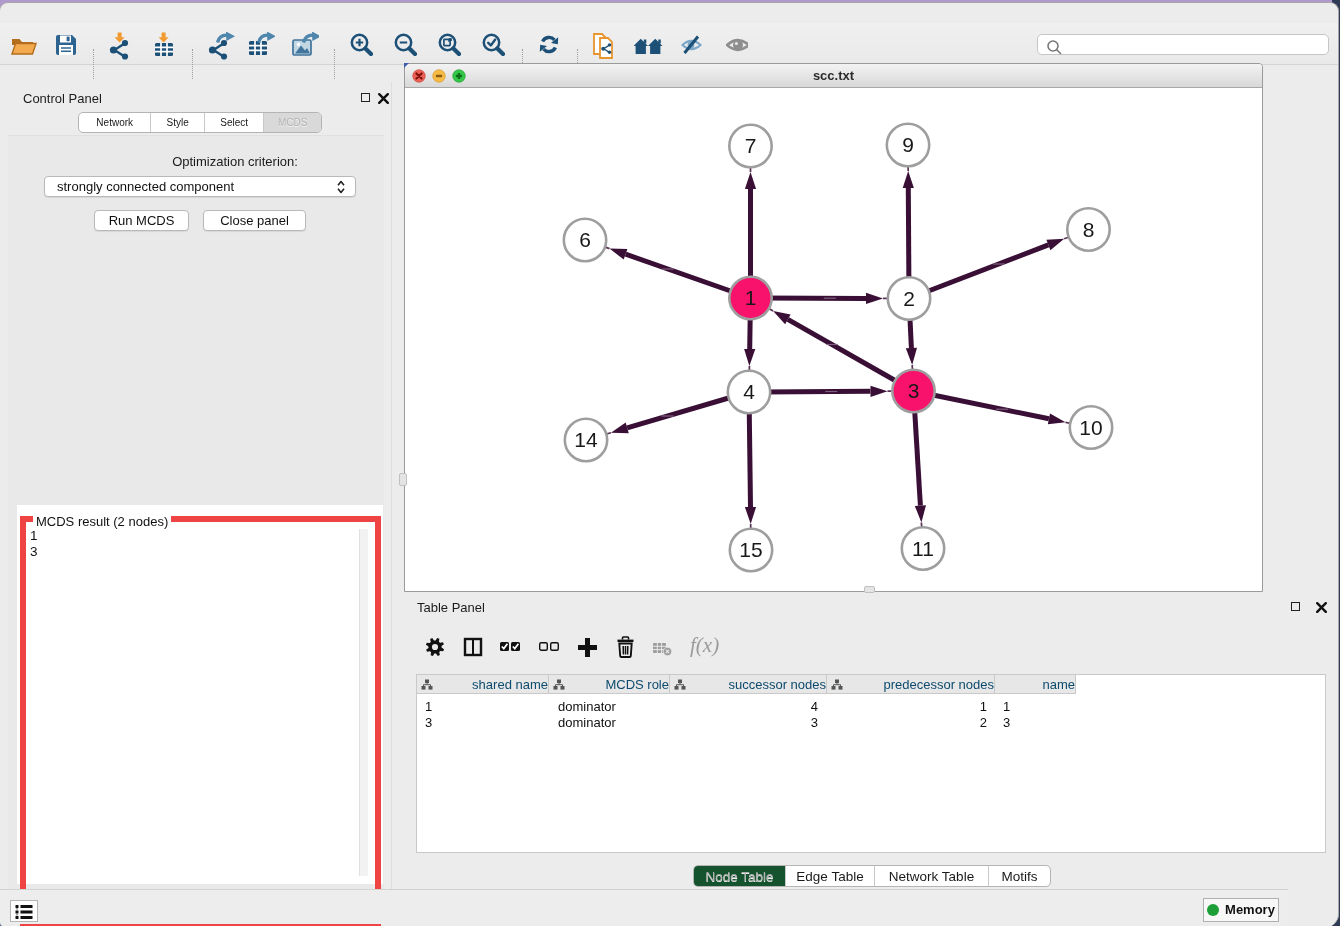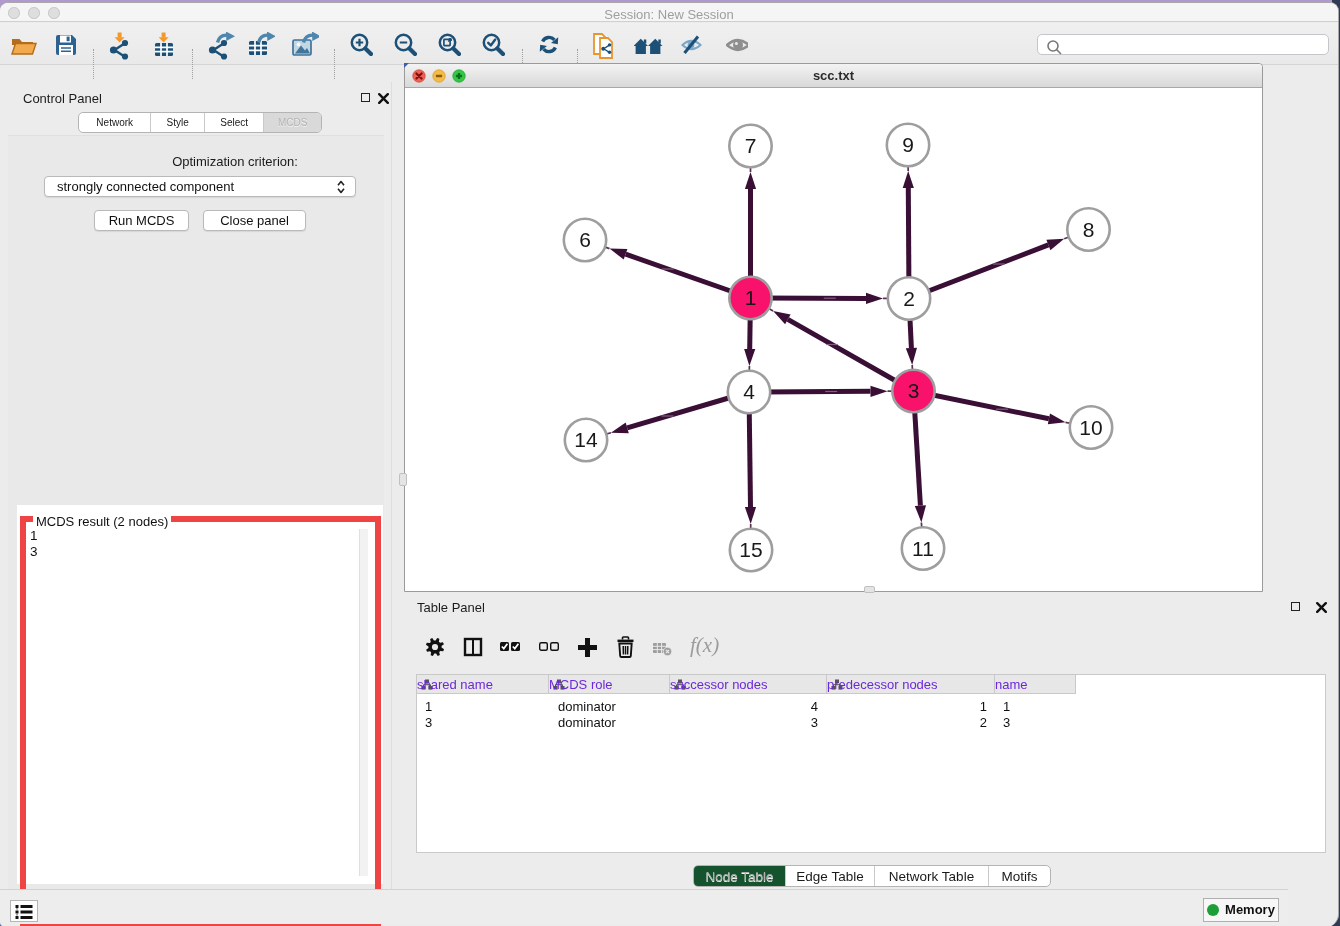--- a/index.html
+++ b/index.html
@@ -54,21 +54,21 @@
 #divhandle2 { position:absolute; left:864px; top:583px; width:11px; height:7px; background:#e4e4e4;
   border:1px solid #c0c0c0; border-radius:2px; }
 
 #tpanel { position:absolute; left:398px; top:590px; width:939px; height:294px; background:#ececec; }
 #tpanel .hdr { position:absolute; left:19px; top:7px; font-size:13px; color:#1c1c1c; }
 #ttable { position:absolute; left:18px; top:81px; width:910px; height:179px; background:#fff;
   border:1px solid #c9c9c9; }
 #thead { position:absolute; left:0; top:0; width:659px; height:19px; background:#e7e7e7;
   border-bottom:1px solid #c9c9c9; }
 .thcell { position:absolute; top:0; height:19px; border-right:1px solid #c9c9c9;
-  font-size:13px; color:#6d28d9; text-align:left; line-height:19px; }
+  font-size:13px; color:#0c4a6e; text-align:right; line-height:19px; }
 .tcell { position:absolute; font-size:13px; color:#111; }
 .btabs { position:absolute; left:295px; top:272px; display:flex; height:22px;
   border:1px solid #b4b4b4; border-radius:5px; background:#fff; overflow:hidden; }
 .btabs .seg { height:100%; display:flex; align-items:center; justify-content:center;
   font-size:13.5px; color:#1a1a1a; border-right:1px solid #c9c9c9; }
 .btabs .seg:last-child { border-right:none; }
 .btabs .sel { background:#14532d; color:#b0b0b0; text-shadow:0 1px 0 #f2f2f2; }
 
 #statusbar { position:absolute; left:0; top:886px; width:1288px; height:35px; background:#ededed;
   border-top:1px solid #d2d2d2;font-weight:bold; }
@@ -77,26 +77,20 @@
 #membtn { position:absolute; right:9px; top:8px; width:76px; height:24px; background:#f7f7f7;
   border:1px solid #b0b0b0; font-size:13px; color:#111; text-align:center; line-height:22px; }
 .x2 { position:absolute; width:11px; height:11px; }
 .x2 svg { position:absolute; left:0; top:0; }
 </style></head>
 <body>
 <div id="desktop-top"></div>
 <div id="desktop-right"></div>
 <div id="desktop-bl"></div>
 <div id="win">
-  <div id="titlebar">
-    <div class="tlgray" style="left:8px"></div>
-    <div class="tlgray" style="left:28px"></div>
-    <div class="tlgray" style="left:48px"></div>
-    <div class="title">Session: New Session</div>
-  </div>
   <div id="toolbar">
     <div class="vsep" style="left:93px"></div>
       <div class="vsep" style="left:192px"></div>
       <div class="vsep" style="left:334px"></div>
       <div class="vsep" style="left:522px"></div>
       <div class="vsep" style="left:577px"></div>
   </div>
   <svg style="position:absolute;left:9px;top:29px" width="30" height="26" viewBox="0 0 30 26">
       <polygon points="3,7 10.5,7 13,10 24,10 24,13 3,13" fill="#b26d1d"></polygon>
       <polygon points="3,22 6.5,11.5 27,11.5 23.5,22" fill="#f3aa4e" stroke="#b26d1d" stroke-width="1.4"></polygon>

